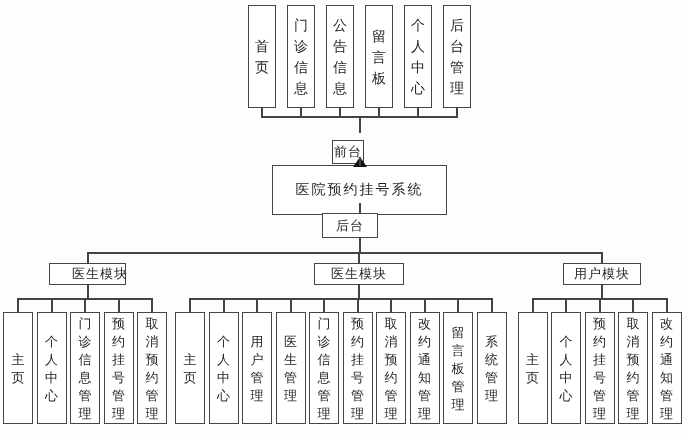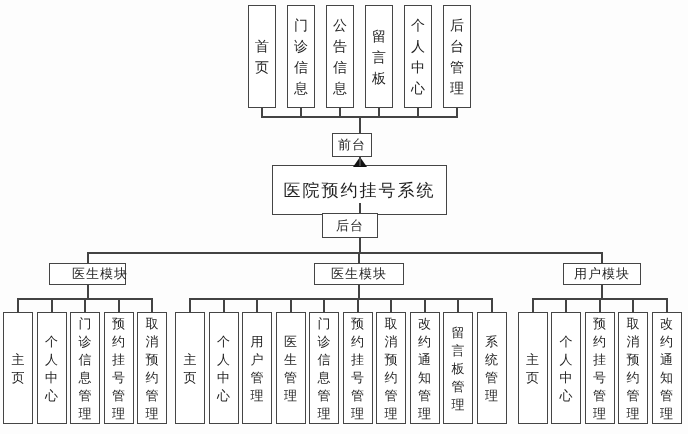--- a/index.html
+++ b/index.html
@@ -18,22 +18,22 @@
     box-sizing:border-box;
     background:#ffffff;
     border:1.5px solid #454545;
     color:#1f1f1f;
     display:flex;
     align-items:center;
     justify-content:center;
     text-align:center;
   }
   .hbox{font-size:13px;letter-spacing:1px;white-space:nowrap;}
-  #root{left:272px;top:165px;width:175px;height:50px;font-size:17px;letter-spacing:2px;}
-  #front{left:332px;top:133px;width:40px;height:24px;}
+  #root{left:272px;top:165px;width:175px;height:50px;font-size:14px;letter-spacing:2px;}
+  #front{left:332px;top:140px;width:32px;height:24px;}
   #back{left:322px;top:213px;width:56px;height:25px;}
   .vbox{flex-direction:column;}
   .vbox span{display:block;line-height:1;}
   .v-top span{font-size:14px;margin:3.5px 0;}
   .v-leaf span{font-size:13px;margin:2.5px 0;}
   .line{position:absolute;background:#434343;}
   .arrow-up{
     position:absolute;
     left:353px;top:157px;
     width:0;height:0;

